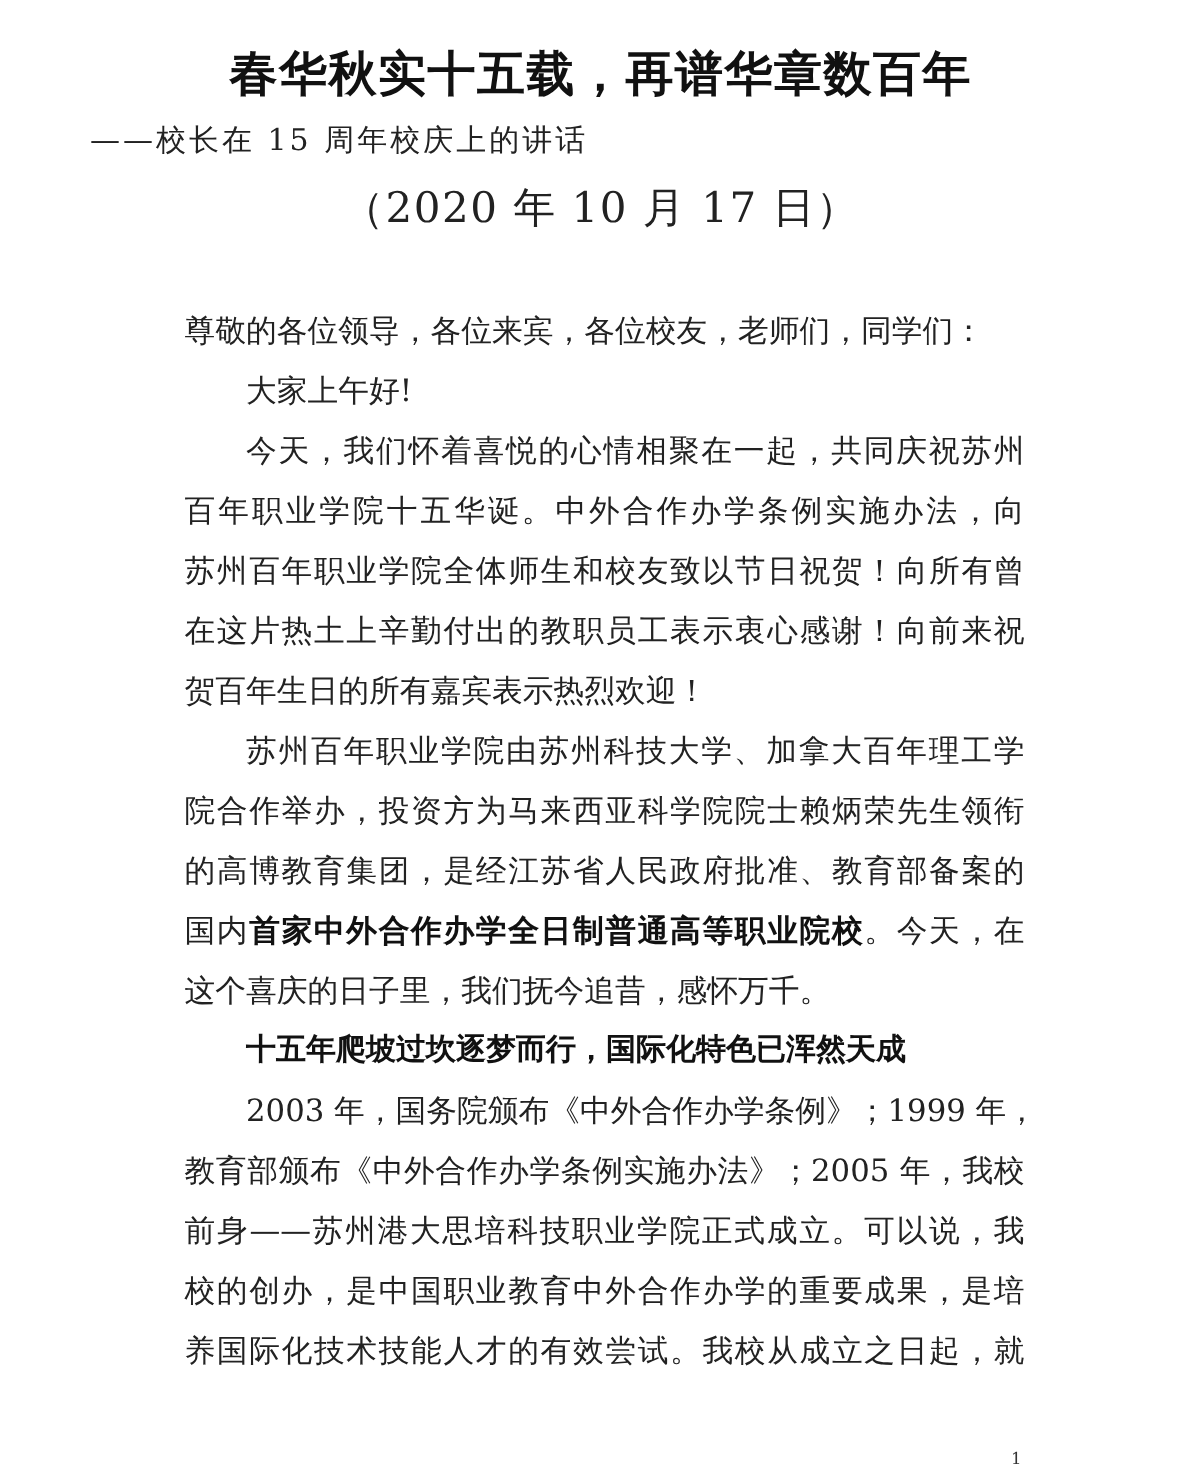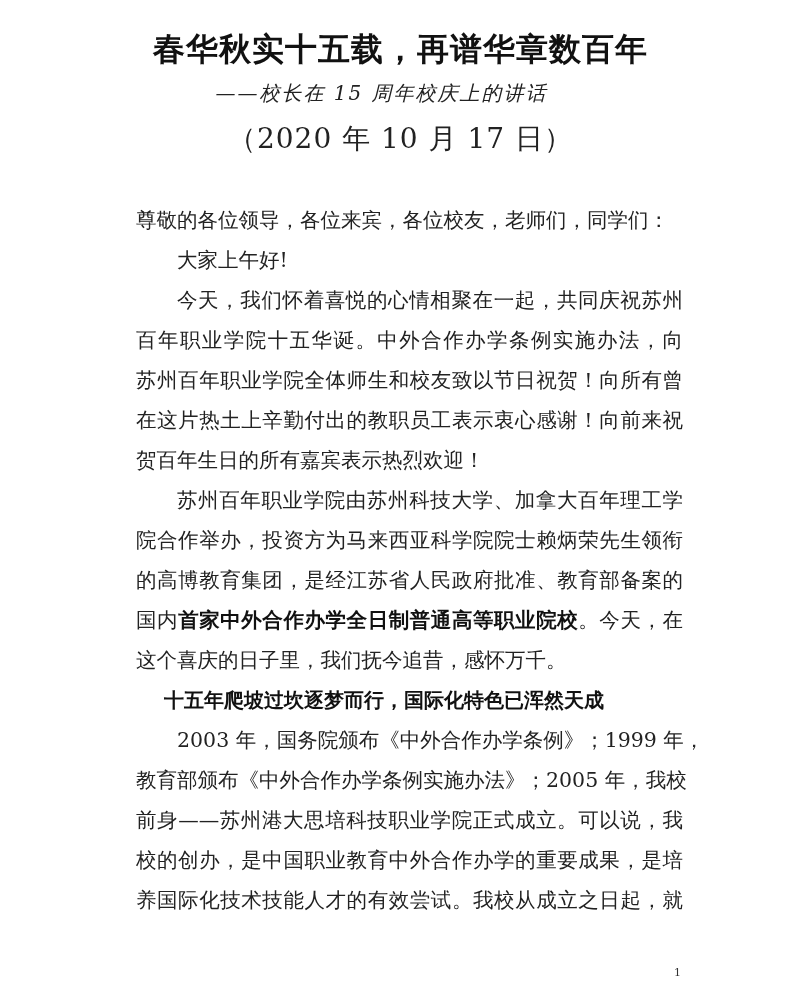--- a/index.html
+++ b/index.html
@@ -9,32 +9,32 @@
       color: #1a1a1a;
     }
     .page { position: absolute; left: 0; top: 0; width: 801px; height: 987px; background: #fff; }
     .title {
       position: absolute; left: 0; width: 801px; top: 28px;
       text-align: center; font-family: "DejaVu Sans", "Liberation Sans", sans-serif;
       font-weight: bold; font-size: 32px; letter-spacing: 1px; color: #111;
     }
     .subtitle {
       position: absolute; left: 0; width: 703px; top: 80px;
-      text-align: center; font-size: 20px; letter-spacing: 2px; color: #222;
-      padding-left: 60px; box-sizing: border-box; font-style: italic;
+      text-align: left; font-size: 20px; letter-spacing: 2px; color: #222;
+      padding-left: 60px; box-sizing: border-box;
     }
     .date {
       position: absolute; left: 0; width: 801px; top: 120px;
       text-align: center; font-size: 28px; letter-spacing: 1px; color: #222;
     }
     .body {
       position: absolute; left: 123px; top: 200px; width: 560px;
       font-size: 20.5px; line-height: 40px; color: #222;
     }
-    .line { display: block; white-space: nowrap; text-align: justify; text-align-last: justify; height: 40px; margin-left: 13px; }
+    .line { display: block; white-space: nowrap; text-align: justify; text-align-last: justify; height: 40px; }
     .line.last { text-align-last: left; }
     .indent { padding-left: 41px; }
     .bold { font-weight: bold; font-family: "DejaVu Sans", "Liberation Sans", sans-serif; color: #111; }
     .heading {
       display: block; height: 40px; padding-left: 41px; white-space: nowrap;
       font-weight: bold; font-family: Liberation Serif, serif; color: #111;
       font-size: 20px;
     }
     .page-number {
       position: absolute; left: 674px; top: 966px; font-size: 11px; color: #333;

